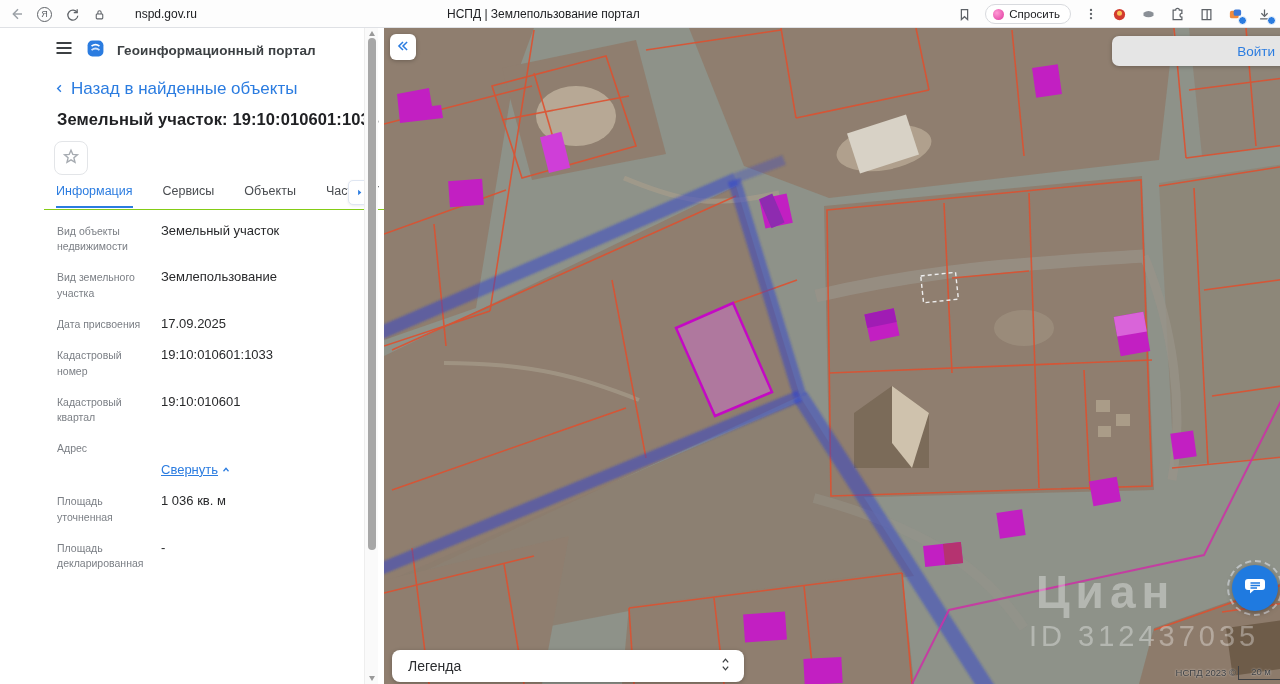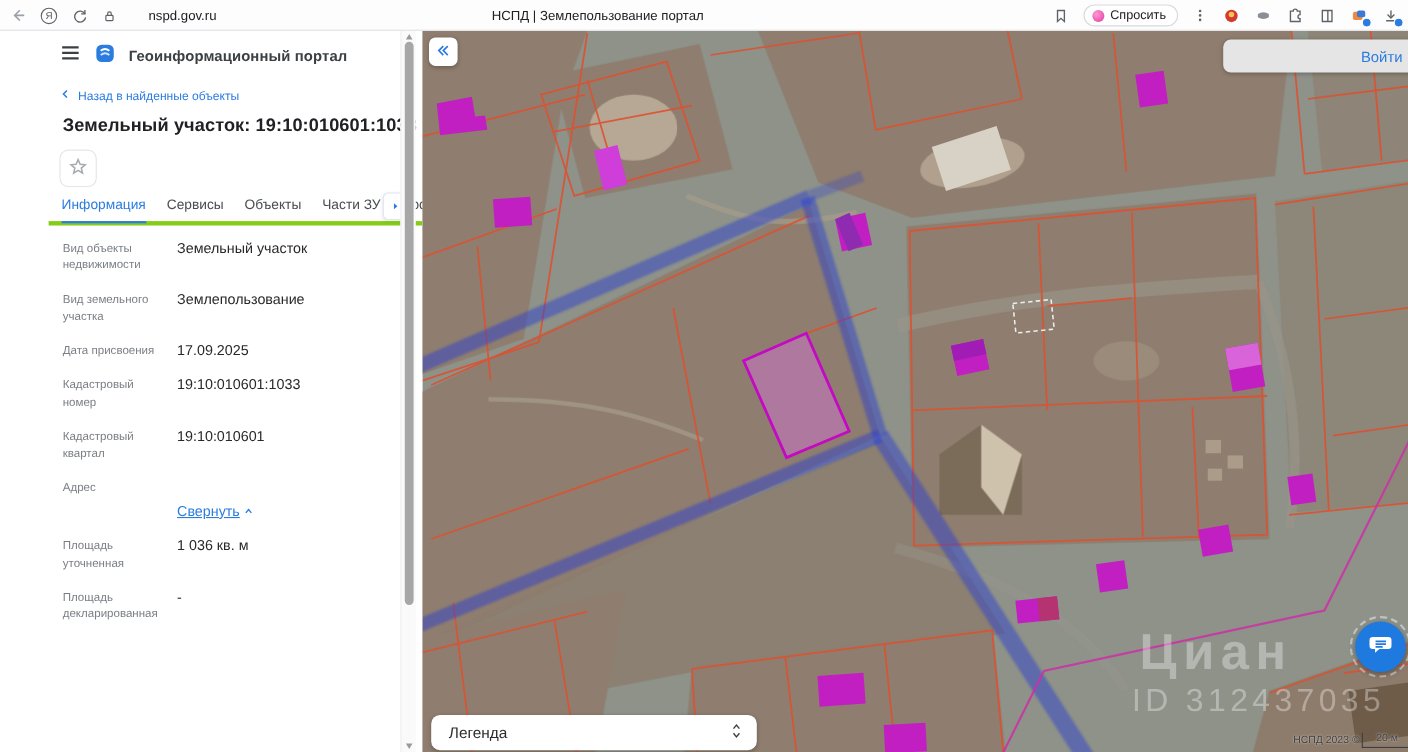--- a/index.html
+++ b/index.html
@@ -17,24 +17,24 @@
   .ext { width:16px; height:16px; display:flex; align-items:center; justify-content:center; position:relative; }
   .badge { position:absolute; right:-4px; bottom:-3px; width:9px; height:9px; border-radius:50%; background:#2b7ce0; border:1.5px solid #fdfdfd; }
 
   
   .app { position:absolute; left:0; top:28px; width:1280px; height:656px;margin-left:44px; }
 
   
   .panel { position:absolute; left:0; top:0; width:340px; height:656px; background:#fff; z-index:10; overflow:hidden; }
   .panel-header { display:flex; align-items:center; gap:12px; padding:10px 13px 0 10px; }
   .app-title { font-size:13.5px; color:#3c4043; font-weight:bold; letter-spacing:.1px; }
-  .back-link { display:flex; align-items:flex-end; gap:6px; margin:17px 13px 0 10px; color:var(--accent); font-size:11px; cursor:pointer; }
+  .back-link { display:flex; align-items:flex-start; gap:6px; margin:17px 13px 0 10px; color:var(--accent); font-size:17px; cursor:pointer; }
   .obj-title { margin:11px 13px 0 13px; font-size:16.5px; font-weight:bold; color:#202124; letter-spacing:.1px; white-space:nowrap; }
   .star-btn { margin:12px 0 0 10px; width:34px; height:34px; border:1px solid #e3e5e8; border-radius:8px; background:#fff; display:flex; align-items:center; justify-content:center; }
-  .tabs { position:relative; display:flex; gap:19px; margin-top:9px; padding:0 0 0 12px; border-bottom:4px solid #84cc16; height:26px; align-items:flex-start; }
+  .tabs { position:relative; display:flex; gap:30px; margin-top:9px; padding:0 0 0 12px; border-bottom:1px solid #84cc16; height:26px; align-items:flex-start; }
   .tab { font-size:12.5px; color:#4a4d51; padding-bottom:8px; white-space:nowrap; }
   .tab.active { color:var(--accent); border-bottom:2.5px solid var(--accent); }
   .tab-next { position:absolute; right:13px; top:-4px; width:23px; height:25px; background:#fff; border:1px solid #dfe6f2; border-radius:5px; box-shadow:0 1px 3px rgba(0,0,0,.08); display:flex; align-items:center; justify-content:center; }
   .fields { display:flex; flex-direction:column; gap:14px; margin-top:12px; padding:0 30px 0 13px; }
   .frow { display:grid; grid-template-columns:97px 1fr; column-gap:7px; }
   .flabel { font-size:10.5px; color:#7b7f85; line-height:1.45; padding-top:2px; }
   .fval { font-size:13px; color:#28292b; line-height:1.35; }
   .collapse-link { display:inline-flex; align-items:center; gap:3px; margin-top:4px; color:var(--accent); font-size:13px; text-decoration:underline; cursor:pointer; }
 
   
@@ -48,21 +48,21 @@
   .map { position:absolute; left:340px; top:0; width:940px; height:656px; overflow:hidden; background:#8e9289; }
   .map svg.base { position:absolute; left:0; top:0; }
   .mbtn { position:absolute; background:#fff; border-radius:6px; box-shadow:0 1px 4px rgba(0,0,0,.25); display:flex; align-items:center; justify-content:center; border:none; }
   .collapse-btn { left:6px; top:6px; width:26px; height:26px; }
   .login-btn { position:absolute; right:14px; top:8px; width:198px; height:30px; background:#e5e5e5; border-radius:7px; box-shadow:0 1px 4px rgba(0,0,0,.25); display:flex; align-items:center; justify-content:flex-end; gap:7px; padding-right:12px; }
   .login-btn span { color:var(--accent); font-size:13.5px; }
   .tool { right:11px; width:26px; height:26px; }
   .flag-btn { position:absolute; right:0; top:329px; width:38px; height:40px; background:var(--accent); border-radius:8px 0 0 8px; box-shadow:0 1px 4px rgba(0,0,0,.3); display:flex; align-items:center; justify-content:center; }
   .fab { position:absolute; left:848px; top:537px; width:46px; height:46px; border-radius:50%; background:#1f7ae0; box-shadow:0 2px 6px rgba(0,0,0,.35); display:flex; align-items:center; justify-content:center; }
   .fab-ring { position:absolute; left:843px; top:532px; width:56px; height:56px; border-radius:50%; border:2px dashed rgba(230,235,245,.55); }
-  .legend { position:absolute; left:8px; top:622px; width:296px; height:32px; background:#fff; border-radius:8px; box-shadow:0 1px 4px rgba(0,0,0,.25); display:flex; align-items:center; justify-content:space-between; padding:0 12px 0 16px; }
+  .legend { position:absolute; left:8px; top:622px; width:352px; height:32px; background:#fff; border-radius:8px; box-shadow:0 1px 4px rgba(0,0,0,.25); display:flex; align-items:center; justify-content:space-between; padding:0 12px 0 16px; }
   .legend span { font-size:14px; color:#2b2d30; }
   .attrib { position:absolute; right:88px; bottom:6px; font-size:9.5px; color:#3e4043; text-shadow:0 0 2px rgba(255,255,255,.8); }
   .scalebox { position:absolute; right:40px; bottom:4px; width:46px; text-align:center; font-size:9.5px; color:#3e4043; border-left:1px solid #3e4043; border-right:1px solid #3e4043; border-bottom:1px solid #3e4043; height:14px; line-height:11px; text-shadow:0 0 2px rgba(255,255,255,.8); }
 </style>
 </head>
 <body>
 
 <div class="chrome">
   <div class="nav" style="left:8px; gap:13px;">
     <span>

